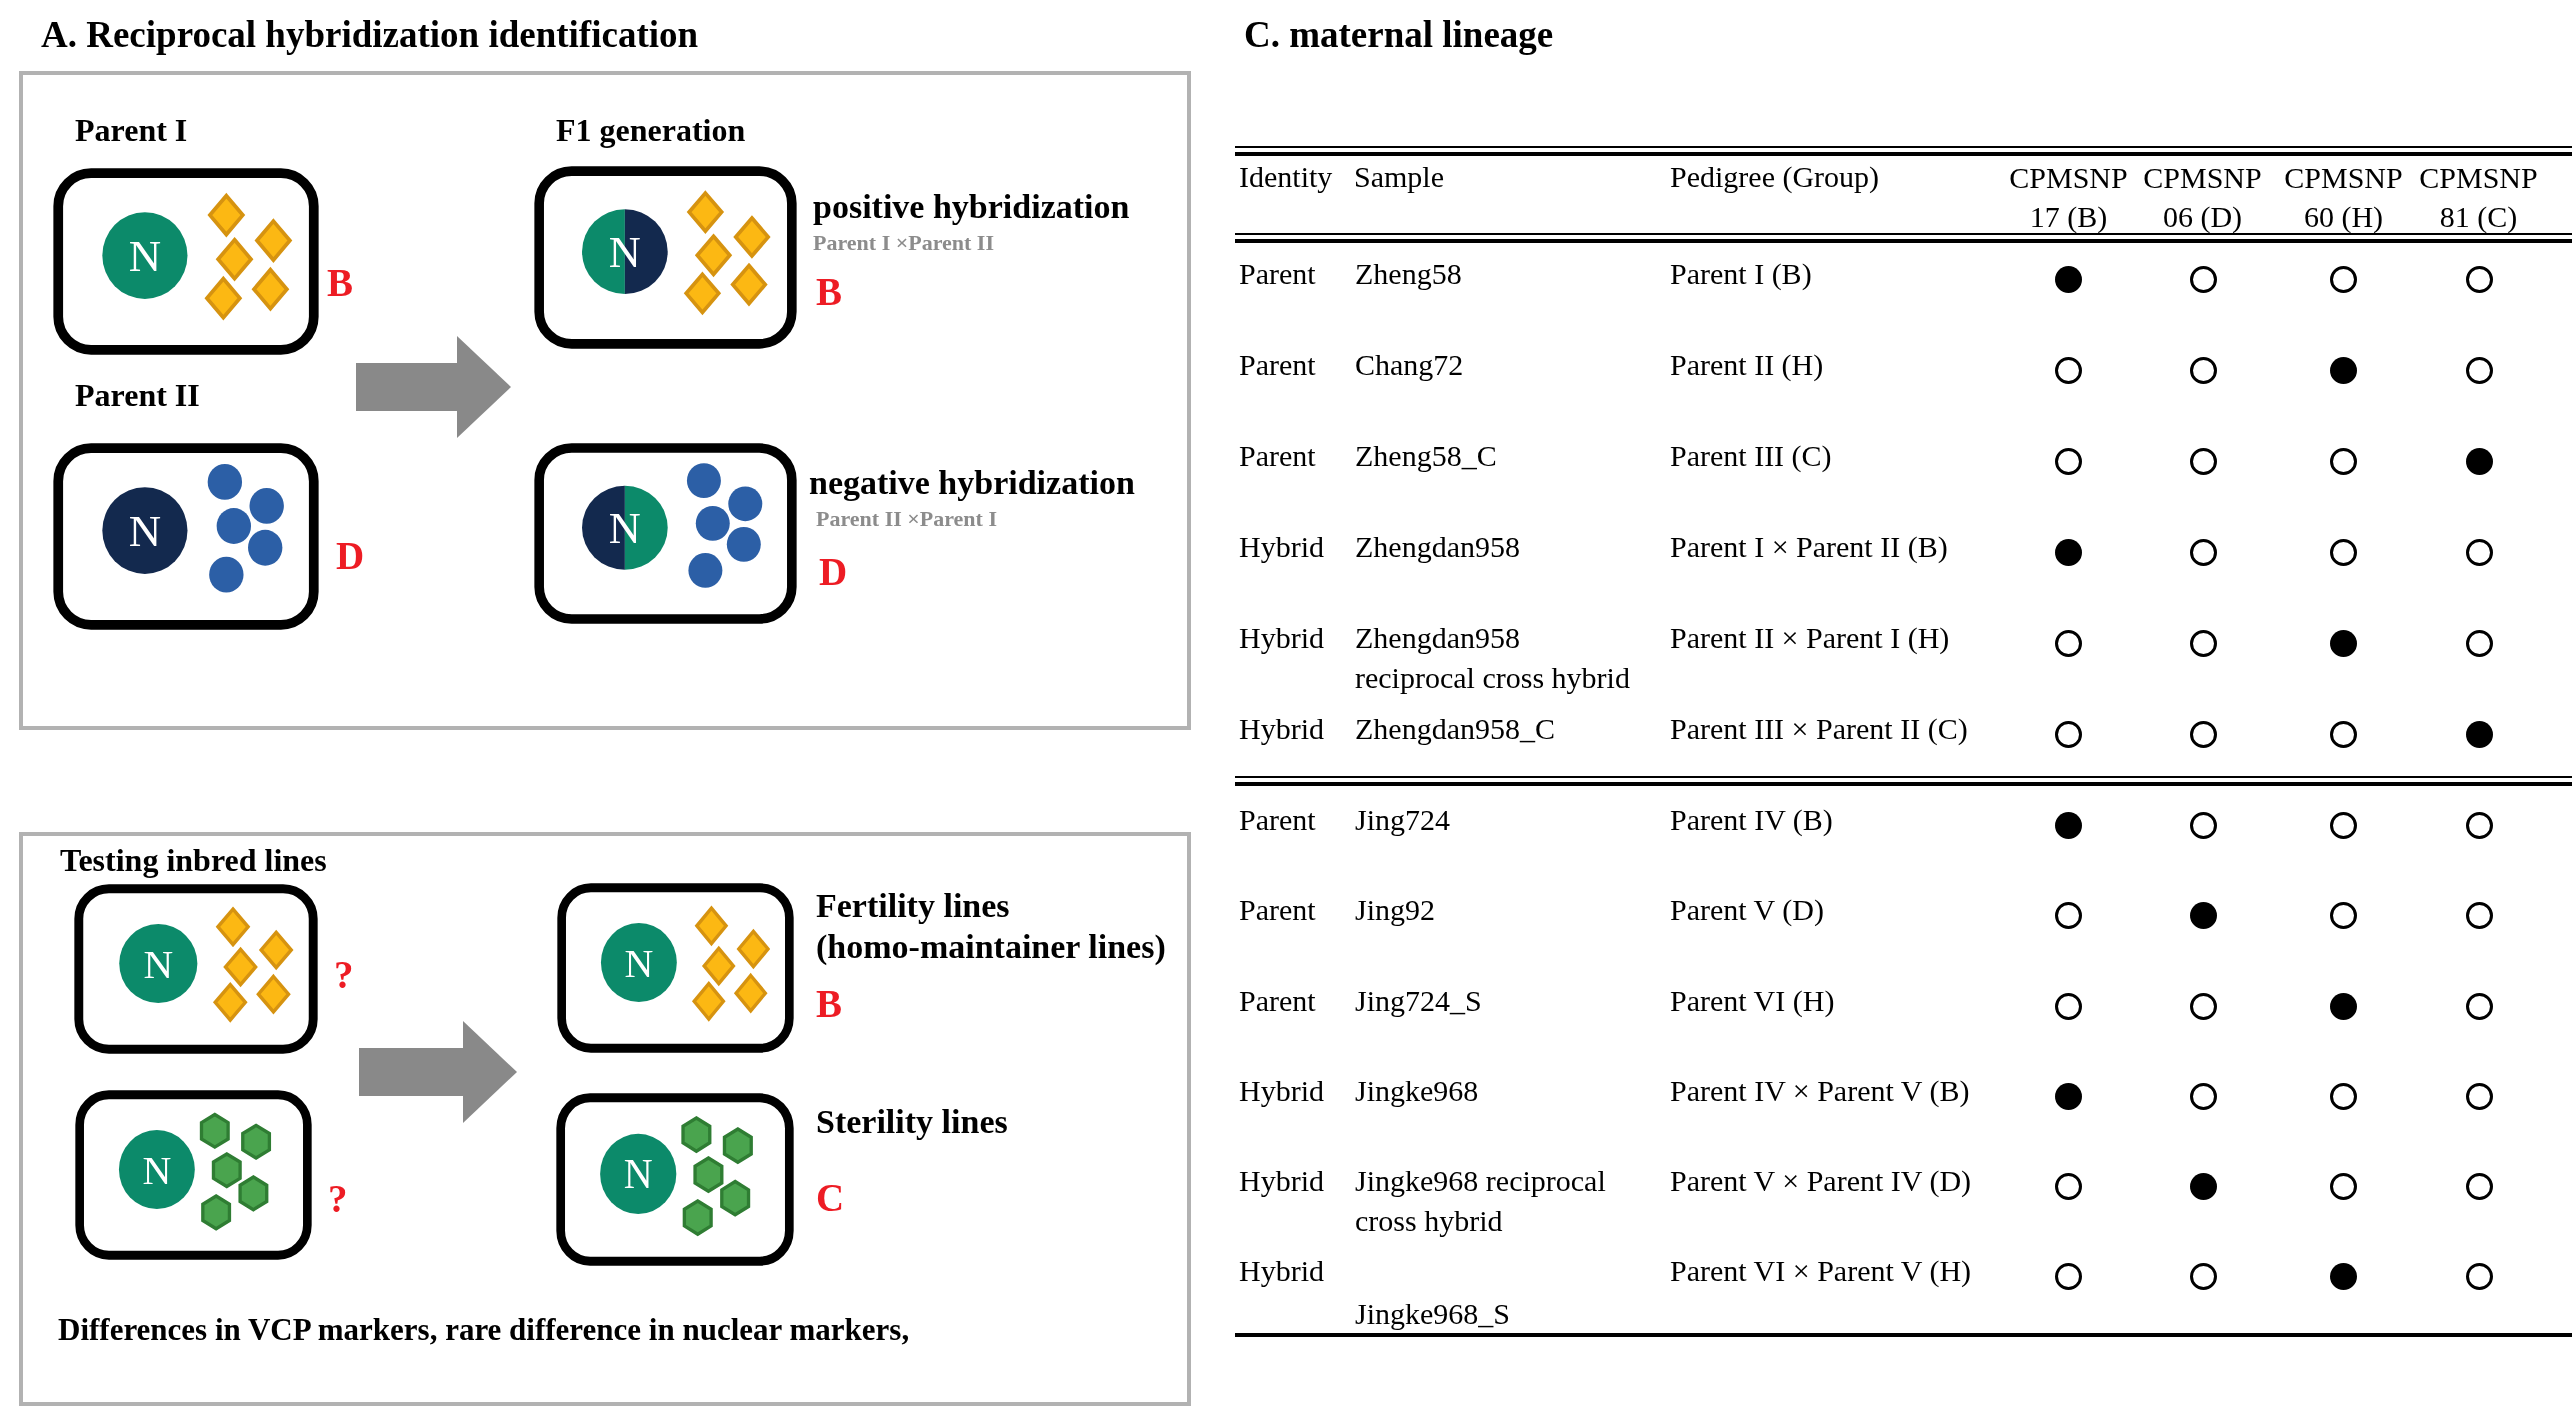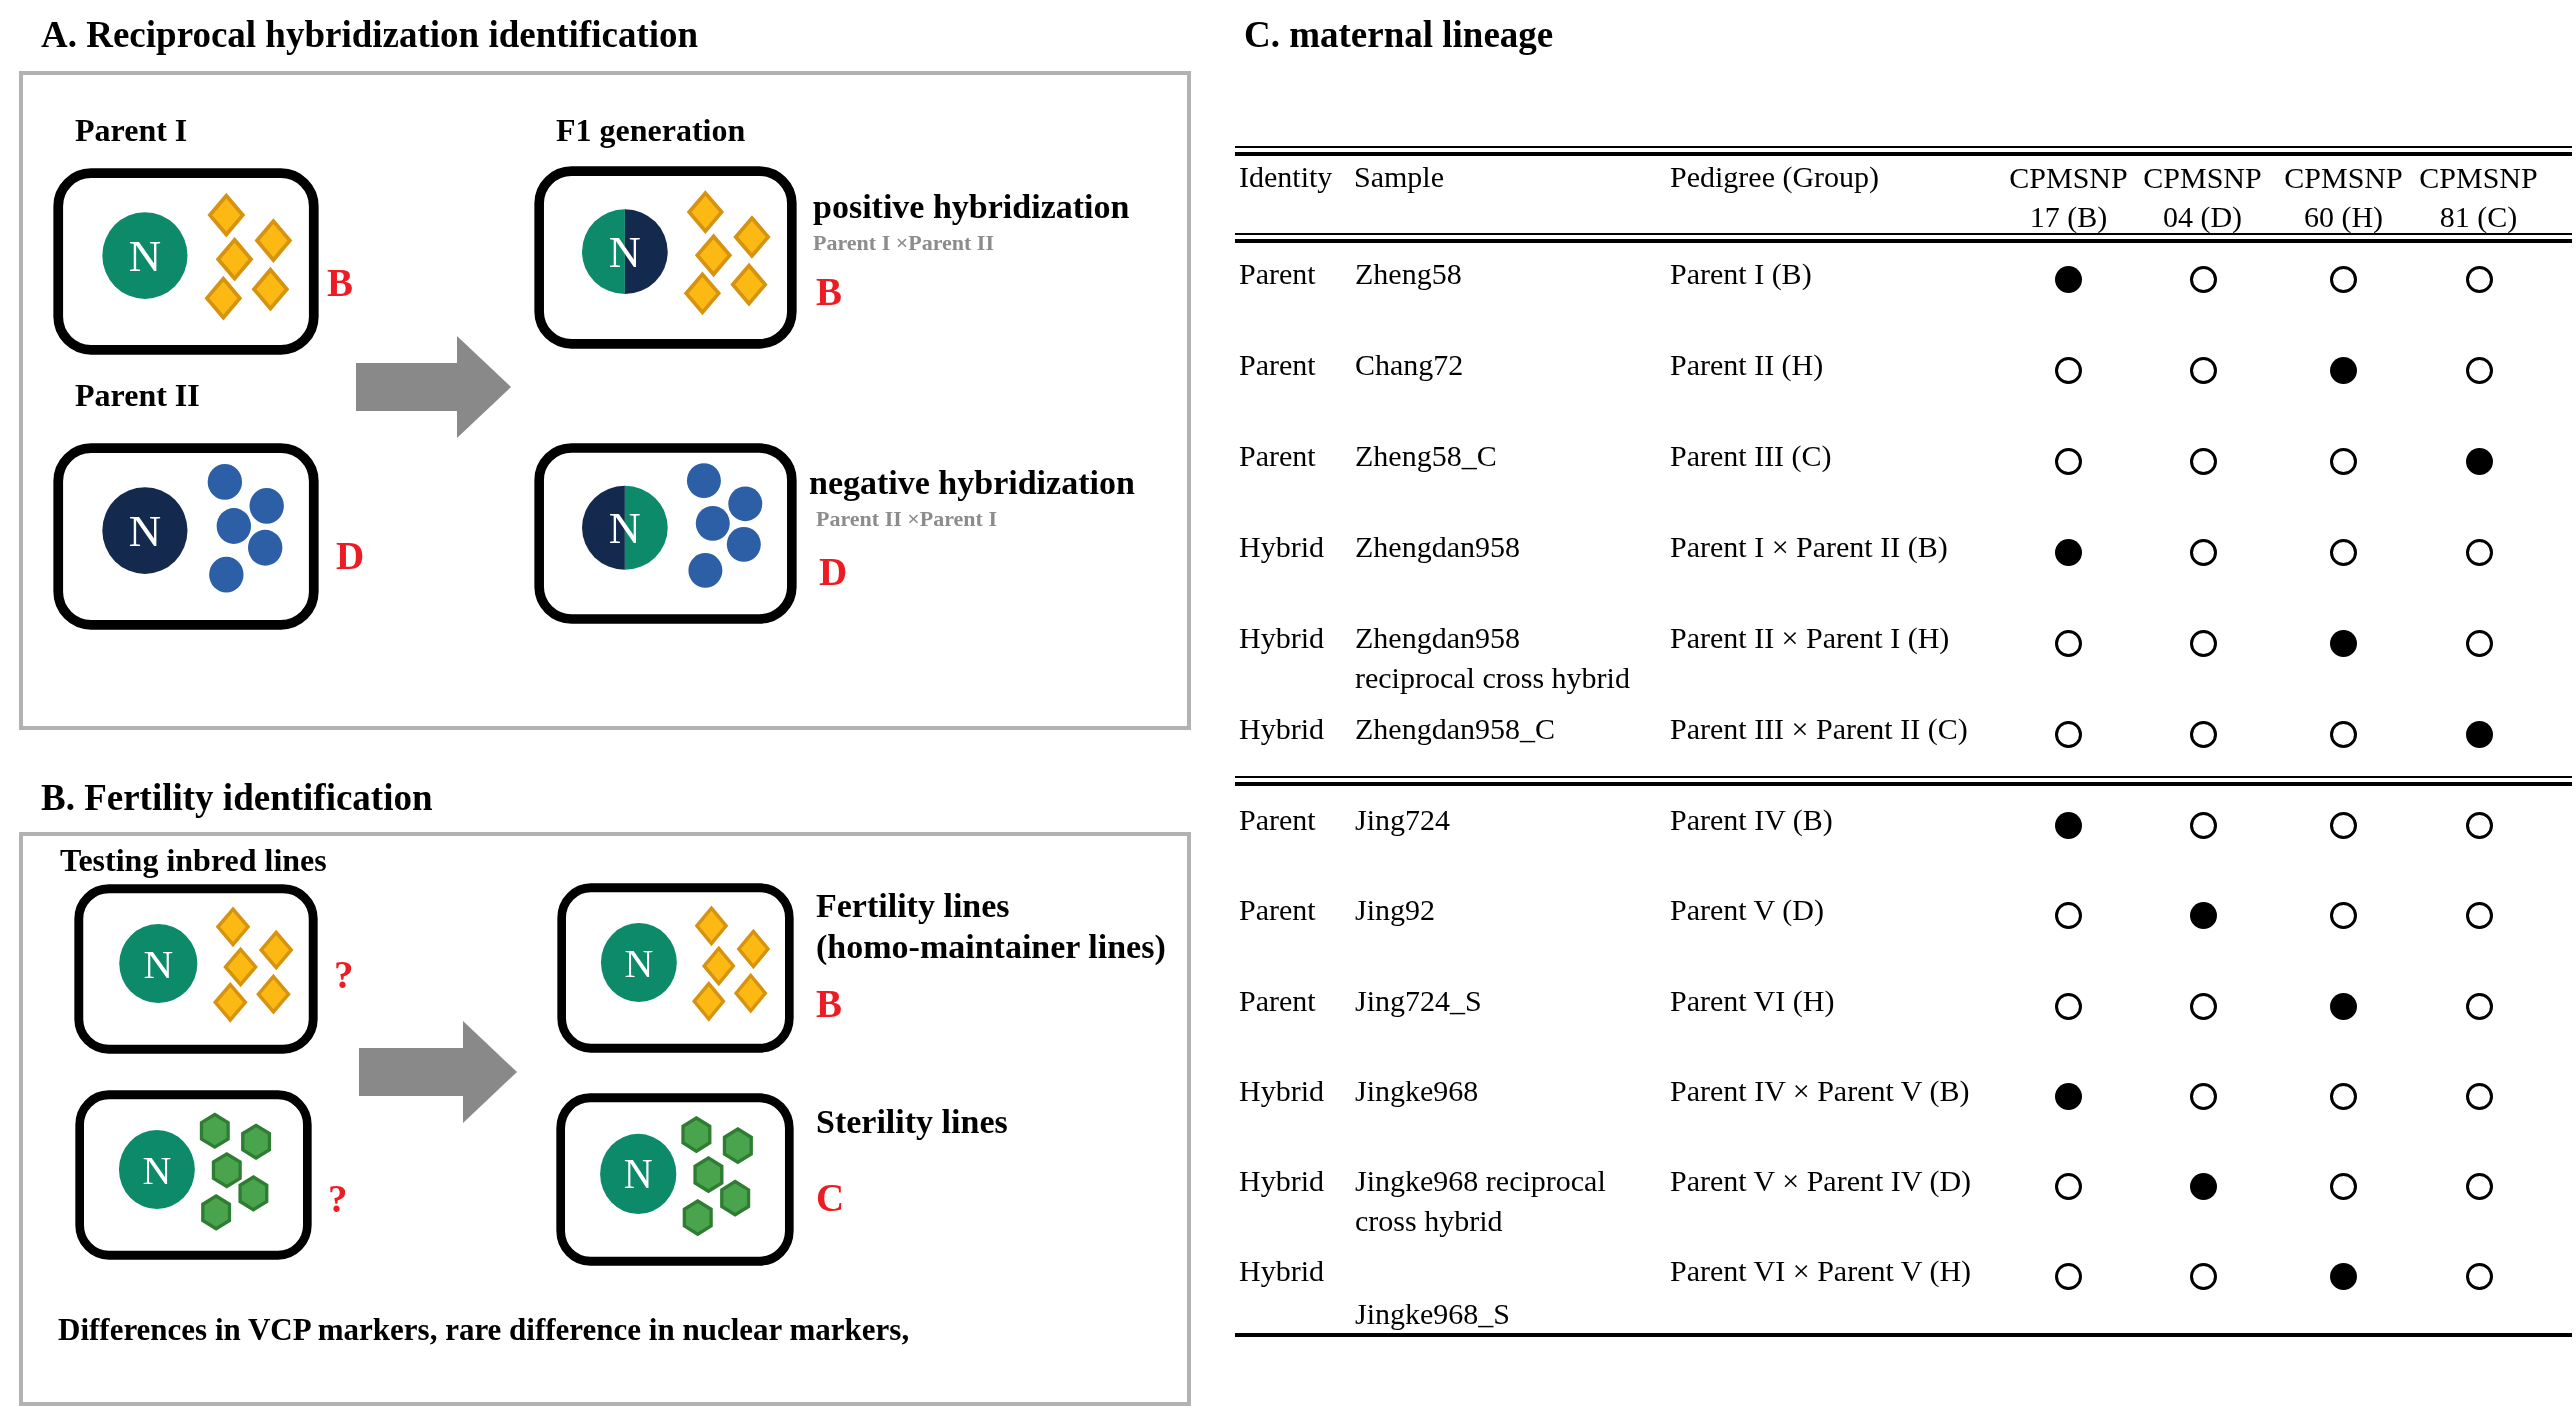--- a/index.html
+++ b/index.html
@@ -45,21 +45,20 @@
 
   <div class="abs annot-title" style="left:813px;top:188px;">positive hybridization</div>
   <div class="abs annot-cross" style="left:813px;top:230px;color:#8c8c8c;">Parent I ×Parent II</div>
   <div class="abs badge" style="left:816px;top:272px;color:#ed1c24;">B</div>
 
   <div class="abs annot-title" style="left:809px;top:464px;">negative hybridization</div>
   <div class="abs annot-cross" style="left:816px;top:506px;color:#8c8c8c;">Parent II ×Parent I</div>
   <div class="abs badge" style="left:819px;top:552px;color:#ed1c24;">D</div>
 
 
-  <div class="abs panel-title" style="left:41px;top:776px;">B. Fertility identification</div>
   <div class="abs panel-box" style="left:18.7px;top:832px;width:1164px;height:566px;"></div>
 
   <div class="abs cell-label" style="left:60px;top:842px;">Testing inbred lines</div>
 
   <div class="abs badge" style="left:334px;top:955px;color:#ed1c24;">?</div>
   <div class="abs badge" style="left:328px;top:1179px;color:#ed1c24;">?</div>
 
   <div class="arrow-body" style="left:359px;top:1048px;width:104px;height:48px;background:#898989;"></div>
   <div class="arrow-head" style="left:463px;top:1021px;border-top:51px solid transparent;border-bottom:51px solid transparent;border-left:54px solid #898989;"></div>
 
@@ -170,21 +169,21 @@
   <div class="abs th" style="left:1239px;top:160px;">Identity</div>
   <div class="abs th" style="left:1354px;top:160px;">Sample</div>
   <div class="abs th" style="left:1670px;top:160px;">Pedigree (Group)</div>
 
   <div class="marker-head" style="left:1994px;top:158px;">
     <div>CPMSNP</div>
     <div>17 (B)</div>
   </div>
   <div class="marker-head" style="left:2128px;top:158px;">
     <div>CPMSNP</div>
-    <div>04 (D)</div>
+    <div>06 (D)</div>
   </div>
   <div class="marker-head" style="left:2269px;top:158px;">
     <div>CPMSNP</div>
     <div>60 (H)</div>
   </div>
   <div class="marker-head" style="left:2404px;top:158px;">
     <div>CPMSNP</div>
     <div>81 (C)</div>
   </div>
 

